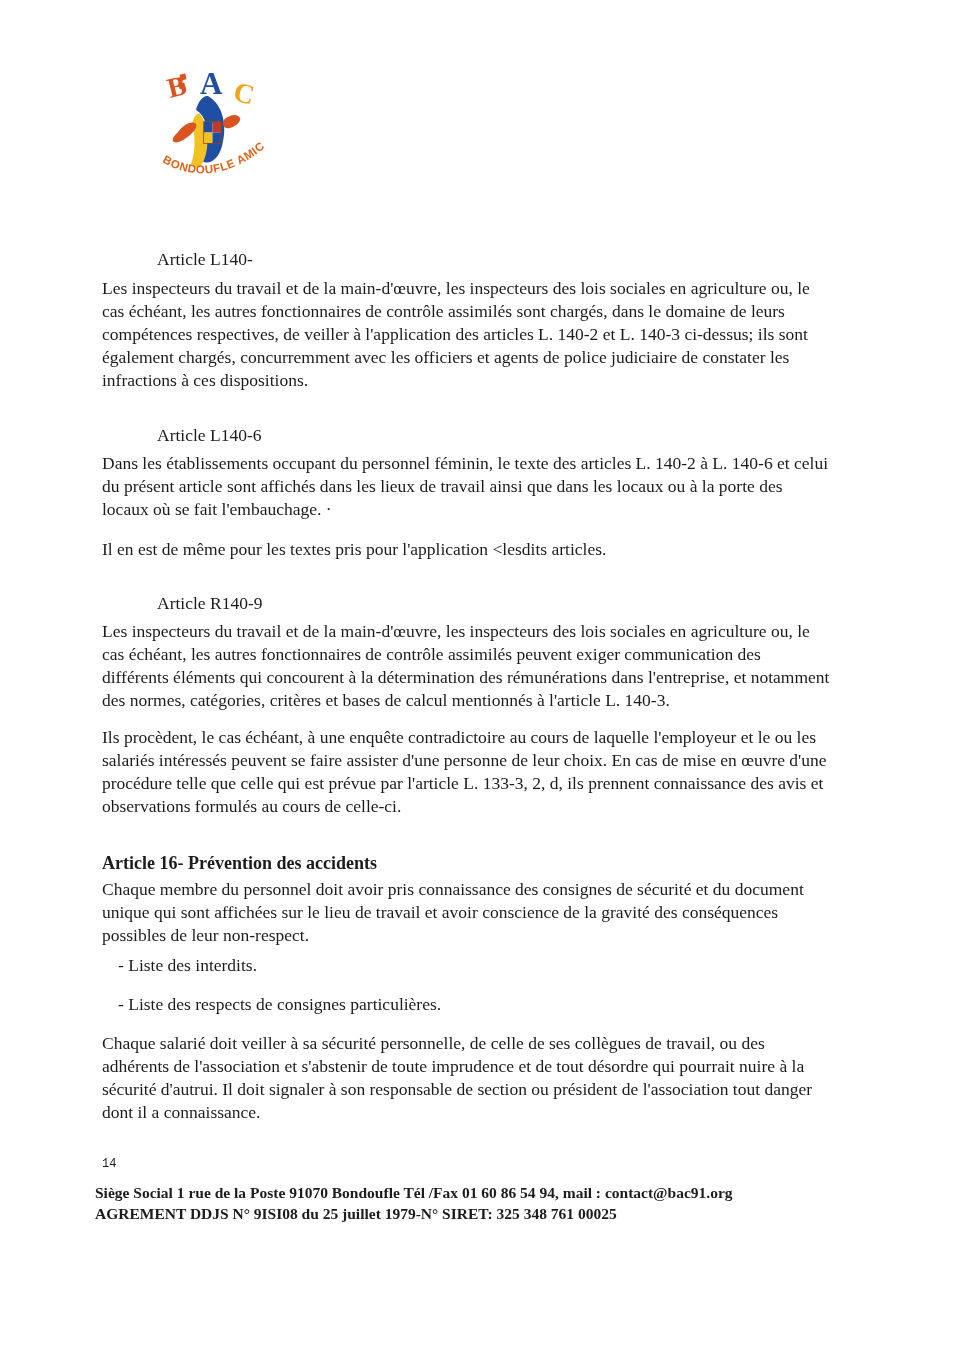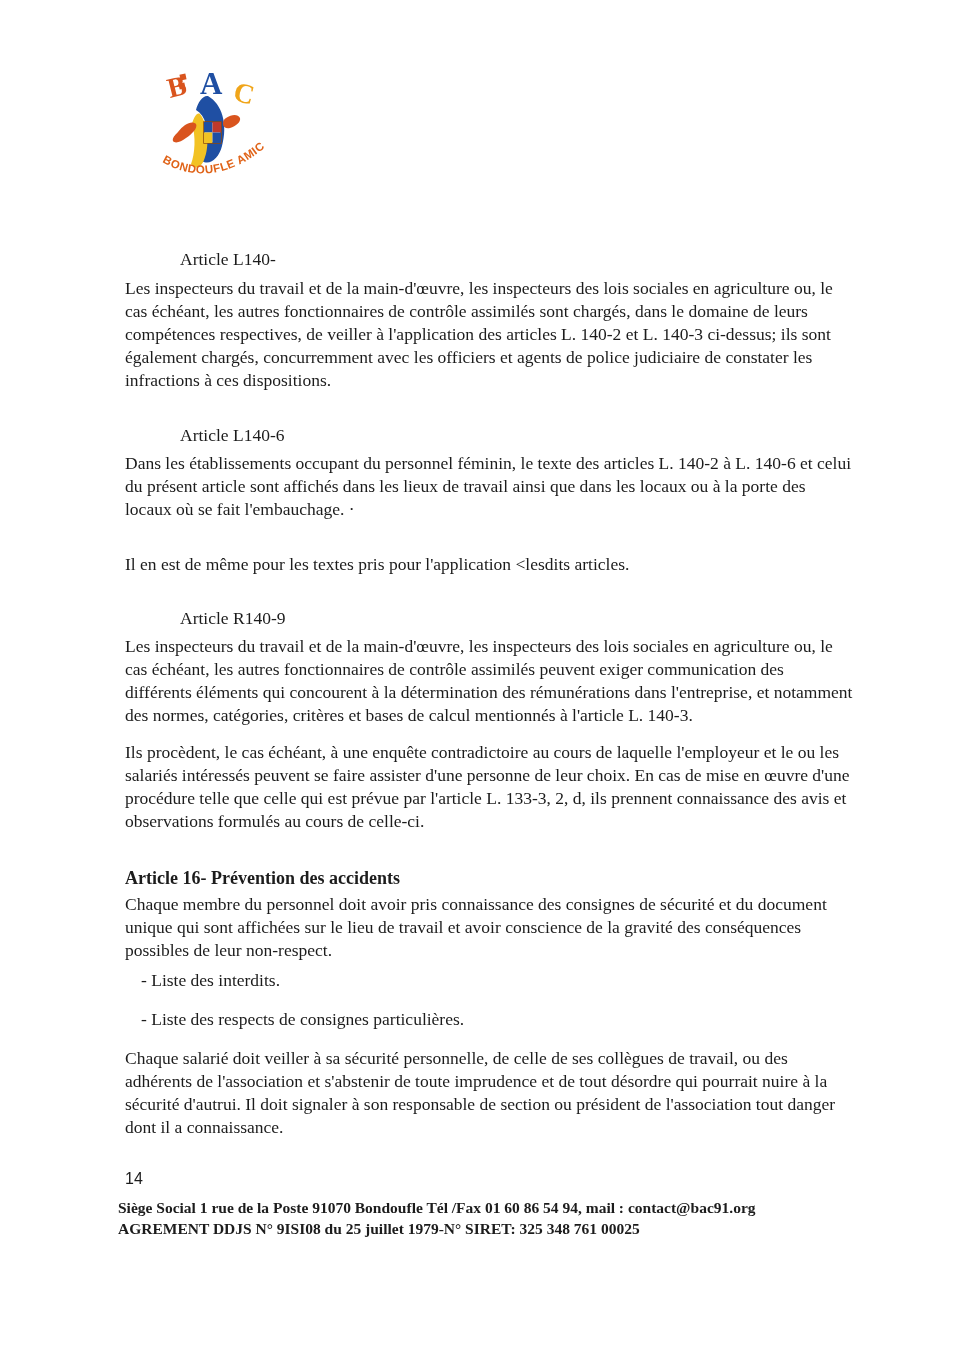--- a/index.html
+++ b/index.html
@@ -14,40 +14,40 @@
   }
   .logo {
     position: absolute;
     left: 148px;
     top: 62px;
     width: 126px;
     height: 126px;
   }
   .content {
     position: absolute;
-    left: 125px;
+    left: 102px;
     top: 0;
     width: 730px;
     font-size: 17.5px;
     line-height: 23px;
     text-align: left;
   }
   .art-head {
     margin: 0;
     padding-left: 55px;
     font-weight: 400;
     font-size: 17.5px;
     line-height: 23px;
   }
   .para { margin: 0; }
   .mt-first   { margin-top: 248px; }
   .mt-p       { margin-top: 6px; }
   .mt-head    { margin-top: 32px; }
   .mt-p2      { margin-top: 5px; }
-  .mt-para2   { margin-top: 32px; }
+  .mt-para2   { margin-top: 17px; }
   .mt-head2   { margin-top: 31px; }
   .mt-para3   { margin-top: 14px; }
   .divider {
     margin: 30px -14px 0 -14px;
     border-top: 3px solid #242424;
     border-bottom: 2px solid #8a8a8a;
     padding: 2px 0 1px 0;
     text-align: center;
   }
   .divider .div-title {
@@ -60,22 +60,22 @@
     font-weight: 700;
     font-size: 18px;
     line-height: 24px;
   }
   .mt-sec-p  { margin-top: 3px; }
   .list-line { margin: 16px; }
   .mt-list   { margin-top: 7px; }
   .mt-close  { margin-top: 2px; }
   .page-number {
     margin: 30px 0 0 0;
-    font-family: Liberation Sans, sans-serif;
-    font-size: 16px;
+    font-family: Liberation Mono, monospace;
+    font-size: 12px;
     line-height: 20px;
   }
   .footer-line {
     margin: 0 0 0 -7px;
     font-size: 15.5px;
     line-height: 21px;
     font-weight: bold;
   }
   .mt-footer { margin-top: 8px; }
 </style>

